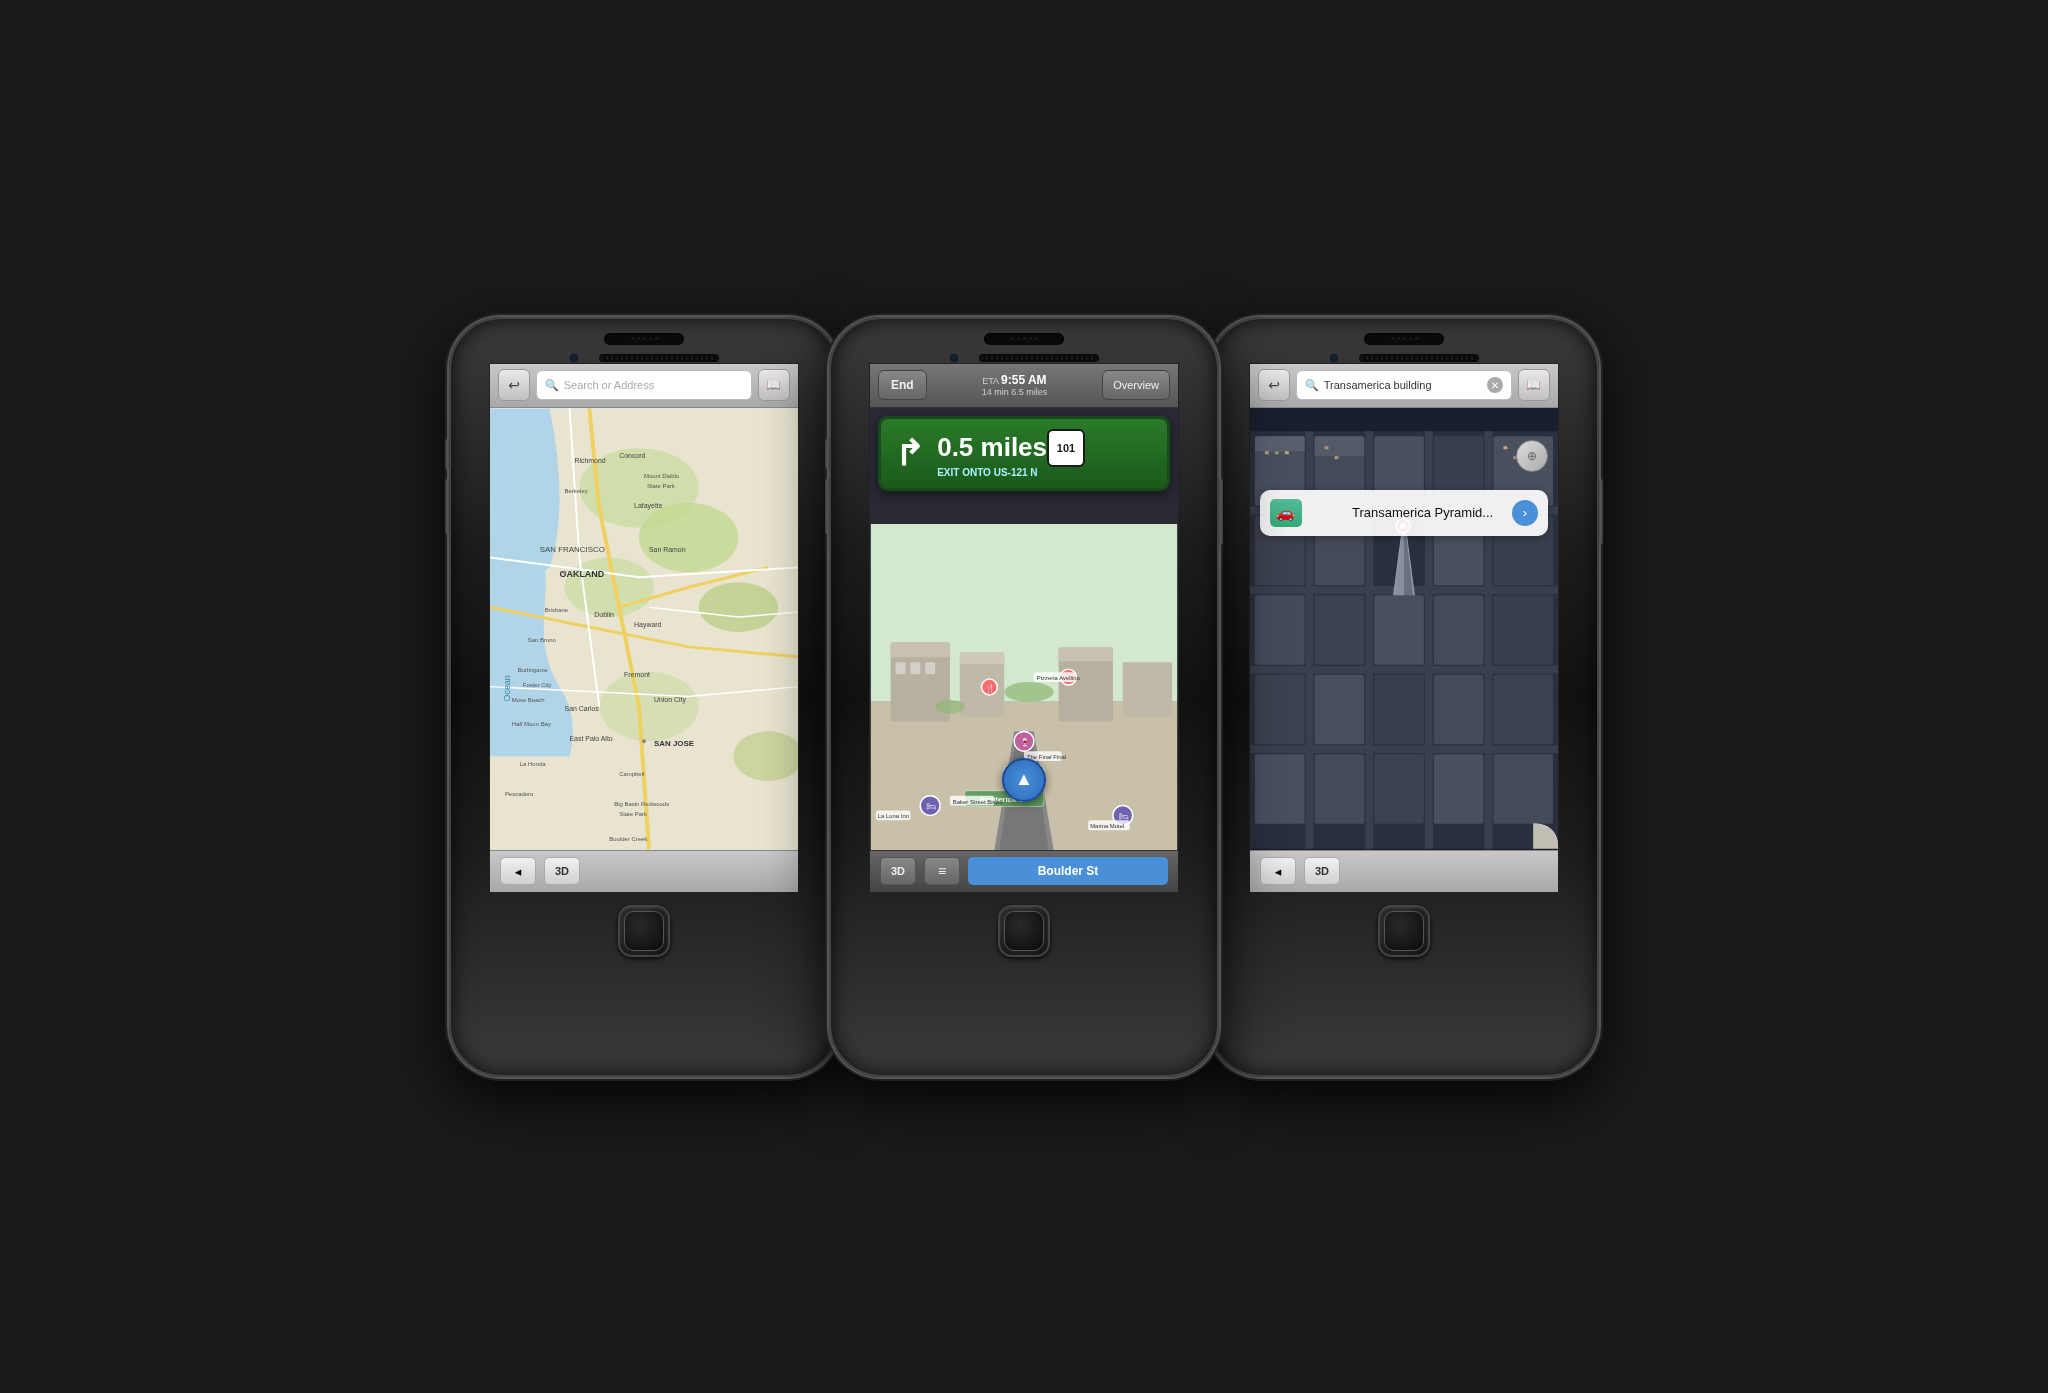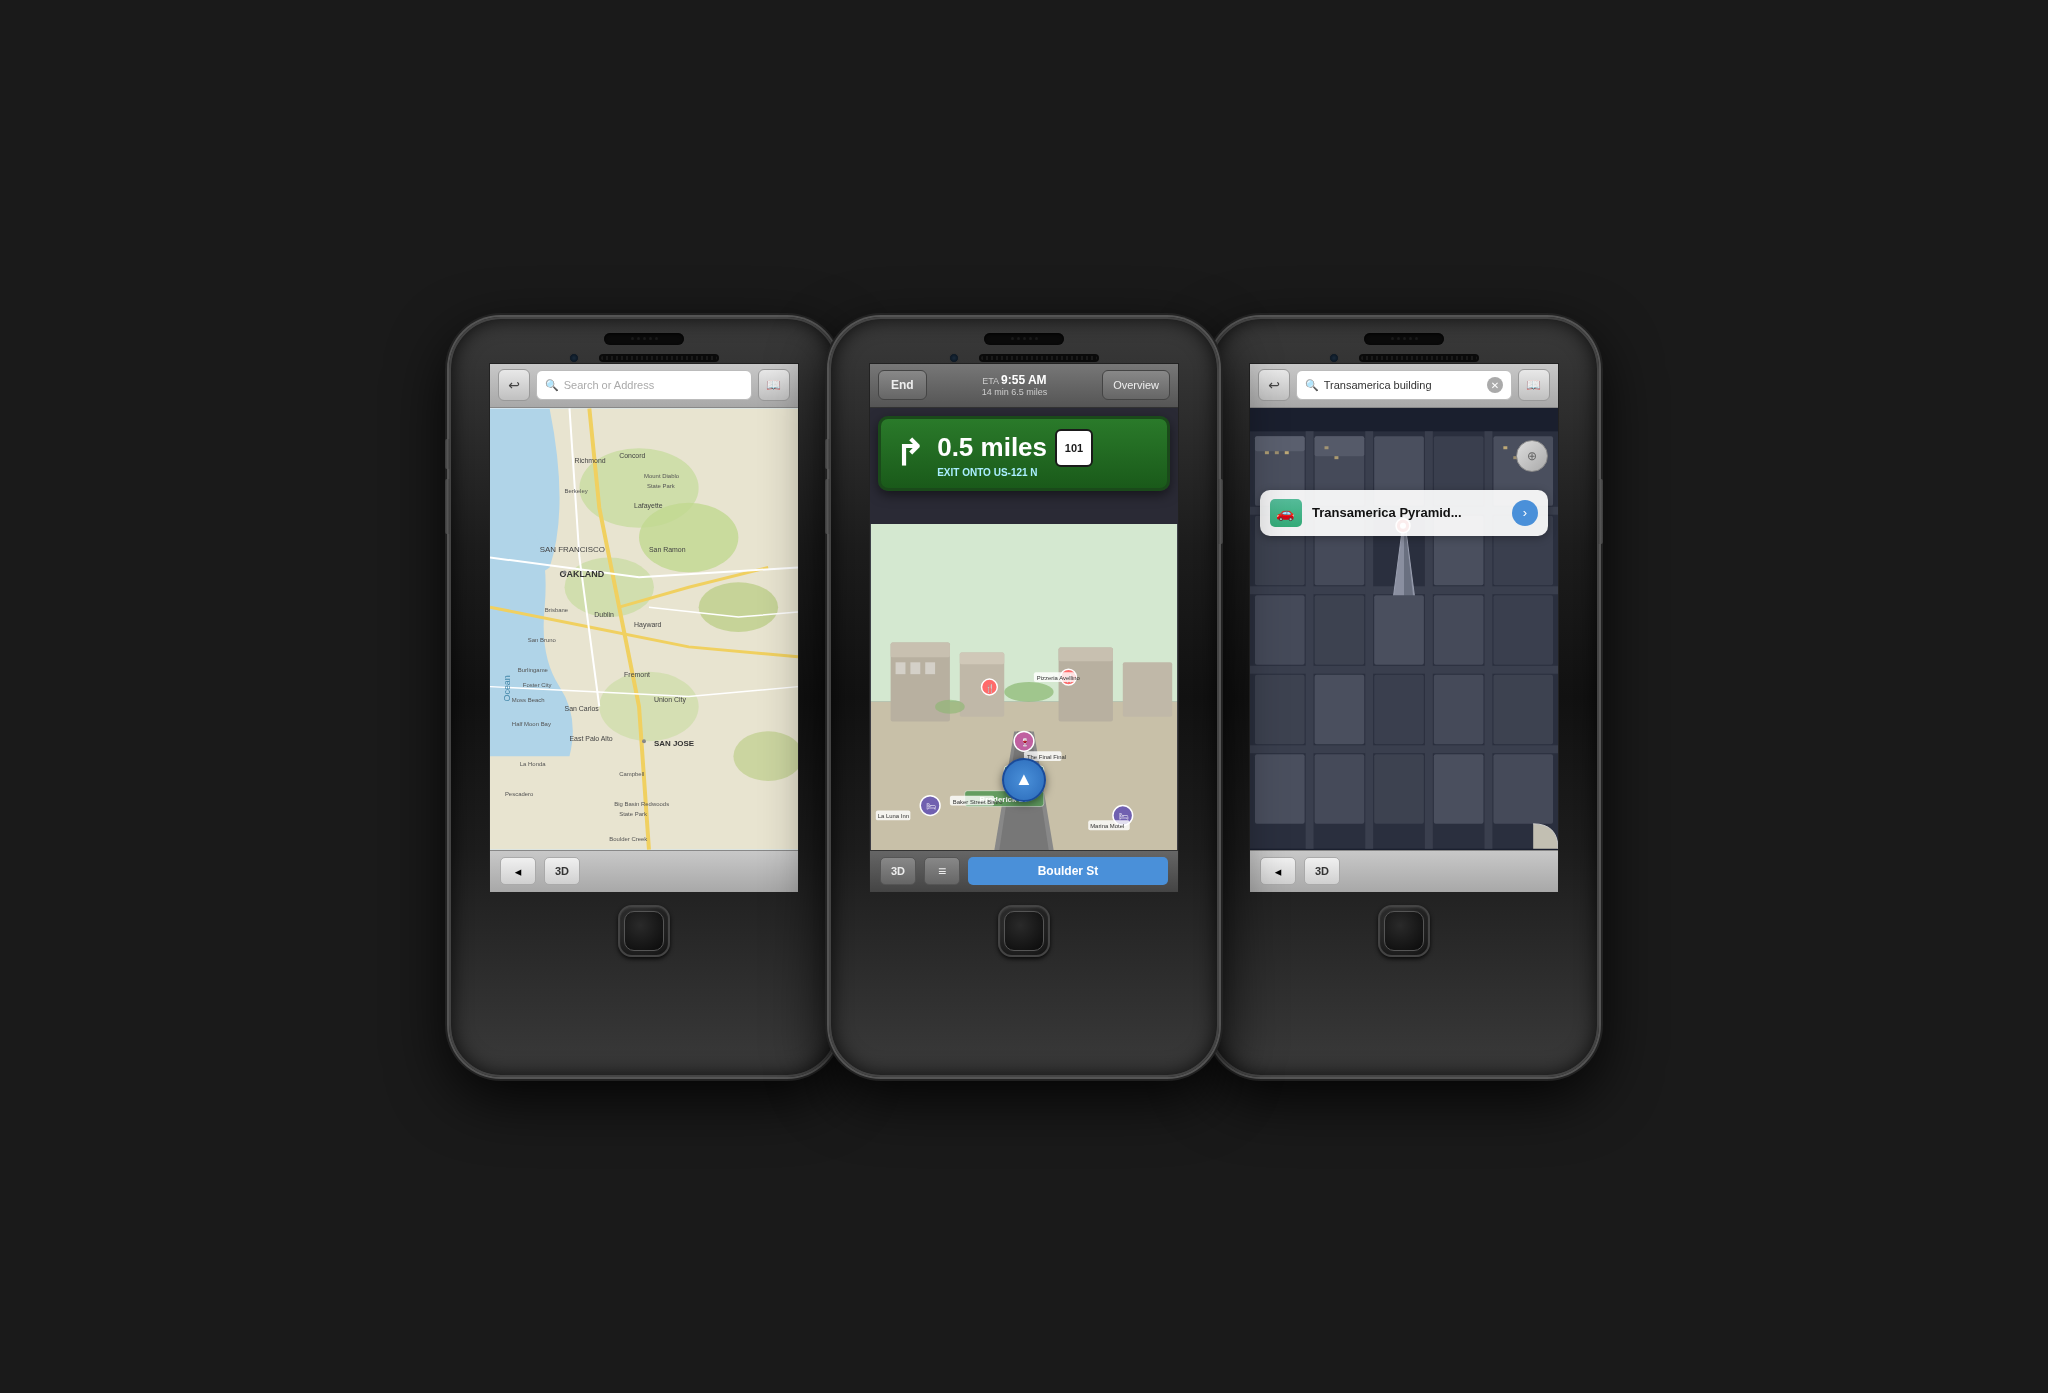--- a/index.html
+++ b/index.html
@@ -451,23 +451,24 @@
       background: linear-gradient(180deg, #5b9,#3a7);
       border-radius: 5px;
       display: flex;
       align-items: center;
       justify-content: center;
       font-size: 15px;
       color: #fff;
     }
     .poi-name {
       font-size: 13px;
-      font-weight: 700;
+      font-weight: 400;
       color: #111;
       flex: 1;
+      margin-left: 40px;
     }
     .poi-arrow {
       width: 26px;
       height: 26px;
       background: #4a90d9;
       border-radius: 50%;
       display: flex;
       align-items: center;
       justify-content: center;
       color: #fff;
@@ -671,21 +672,21 @@
             <div class="nav-eta-details">14 min  6.5 miles</div>
           </div>
           <div class="nav-overview-btn">
             <span>Overview</span>
           </div>
         </div>
 
         <div class="nav-sign">
           <span class="nav-arrow-icon" style="font-size:36px;color:#fff;font-weight:900;">↱</span>
           <div>
-            <div style="display:flex;align-items:center;gap:8px;">
+            <div style="display:flex;align-items:center;">
               <span class="nav-distance">0.5 miles</span>
               <div class="nav-highway-badge">
                 <span>101</span>
               </div>
             </div>
             <div class="nav-instruction">EXIT ONTO US-121 N</div>
           </div>
         </div>
 
         <div class="nav-3d-area">

